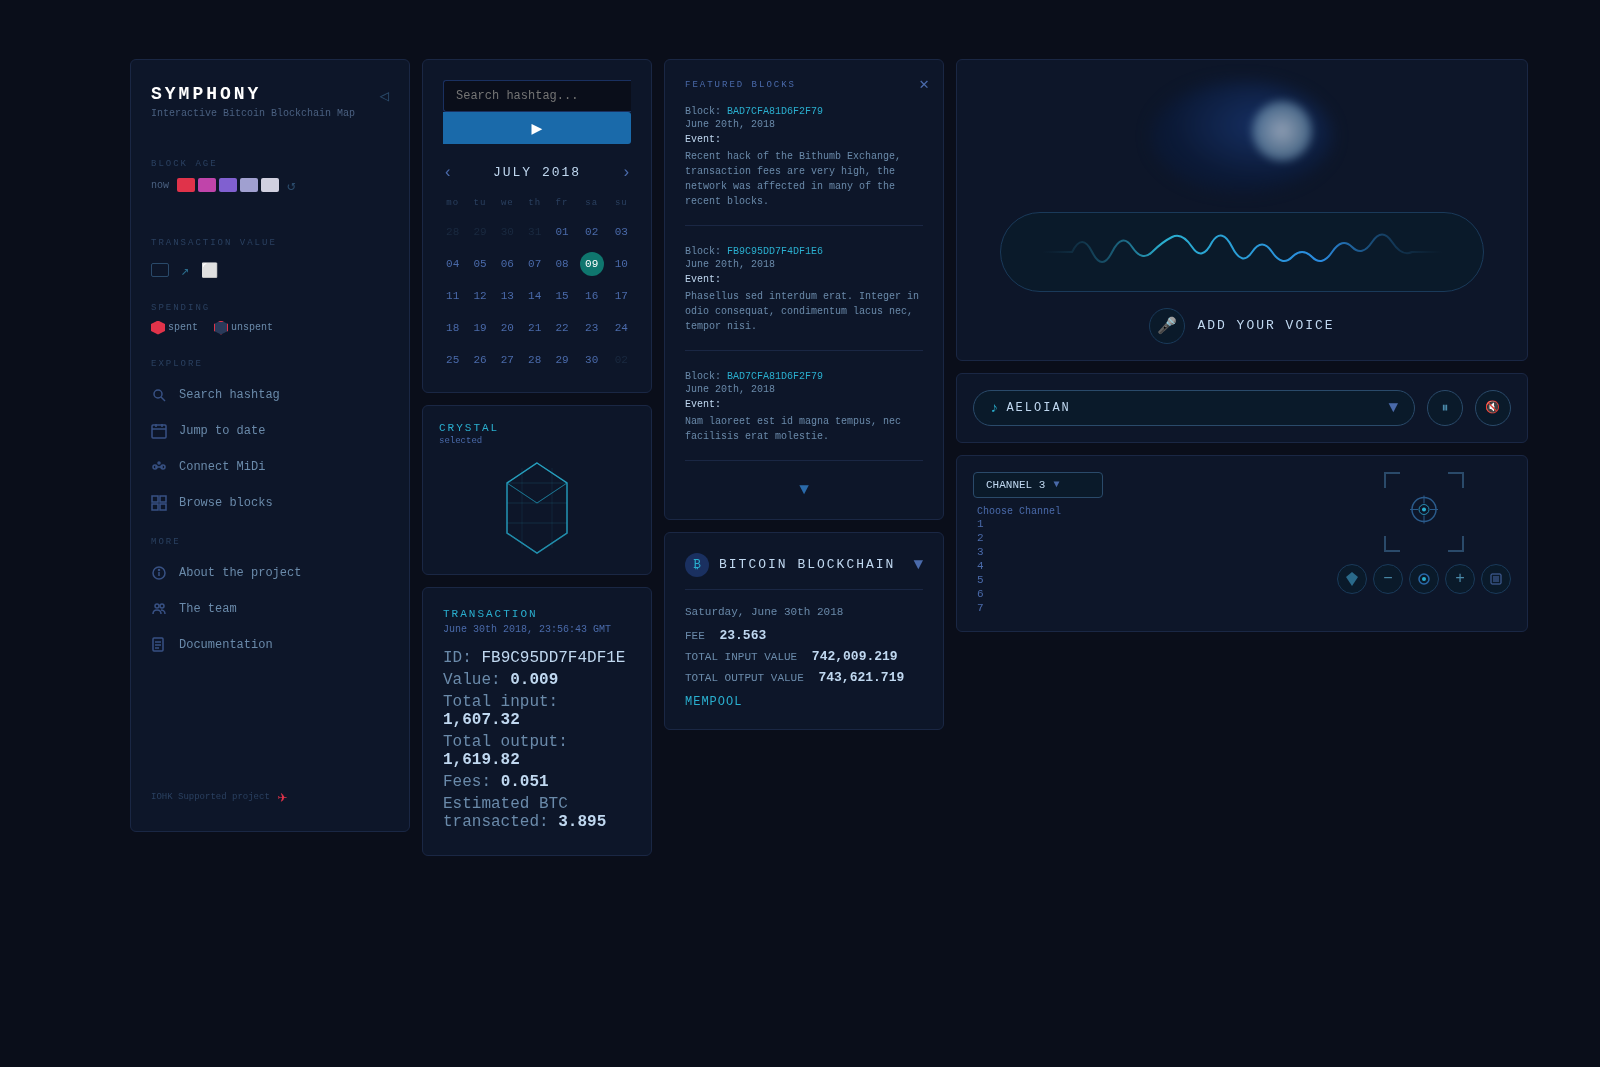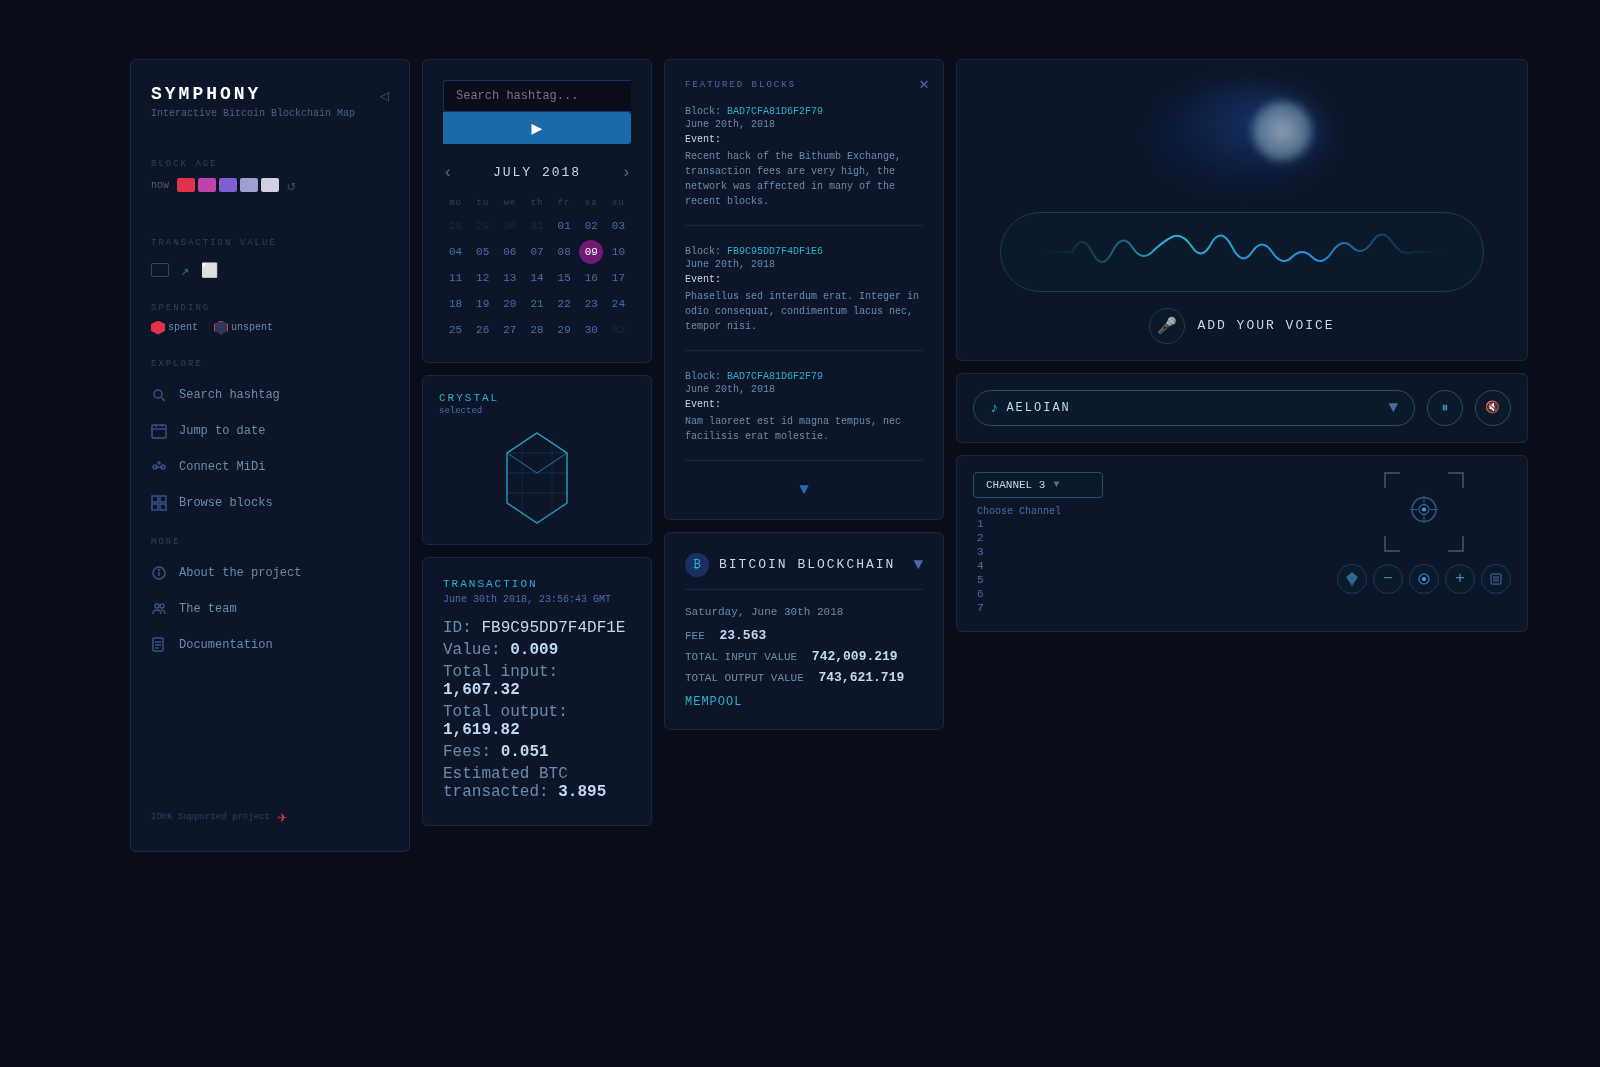--- a/index.html
+++ b/index.html
@@ -173,39 +173,39 @@
     }
     .calendar-title {
       font-size: 13px;
       letter-spacing: 2px;
       color: #c0d8f0;
     }
     .cal-nav { color: #4a6aaa; cursor: pointer; font-size: 16px; }
     .calendar-grid {
       display: grid;
       grid-template-columns: repeat(7, 1fr);
-      gap: 2px;
+      gap: 8px;
       text-align: center;
     }
     .cal-day-header {
       font-size: 9px;
       color: #2a4060;
       padding: 4px 0;
       letter-spacing: 1px;
     }
     .cal-day {
       font-size: 11px;
       color: #4a6aaa;
       padding: 6px 2px;
       cursor: pointer;
       border-radius: 2px;
     }
     .cal-day.dim { color: #1a2a40; }
     .cal-day.selected {
-      background: #701a75;
+      background: #0f766e;
       color: white;
       border-radius: 50%;
       width: 24px;
       height: 24px;
       display: flex;
       align-items: center;
       justify-content: center;
       margin: 0 auto;
     }
 

